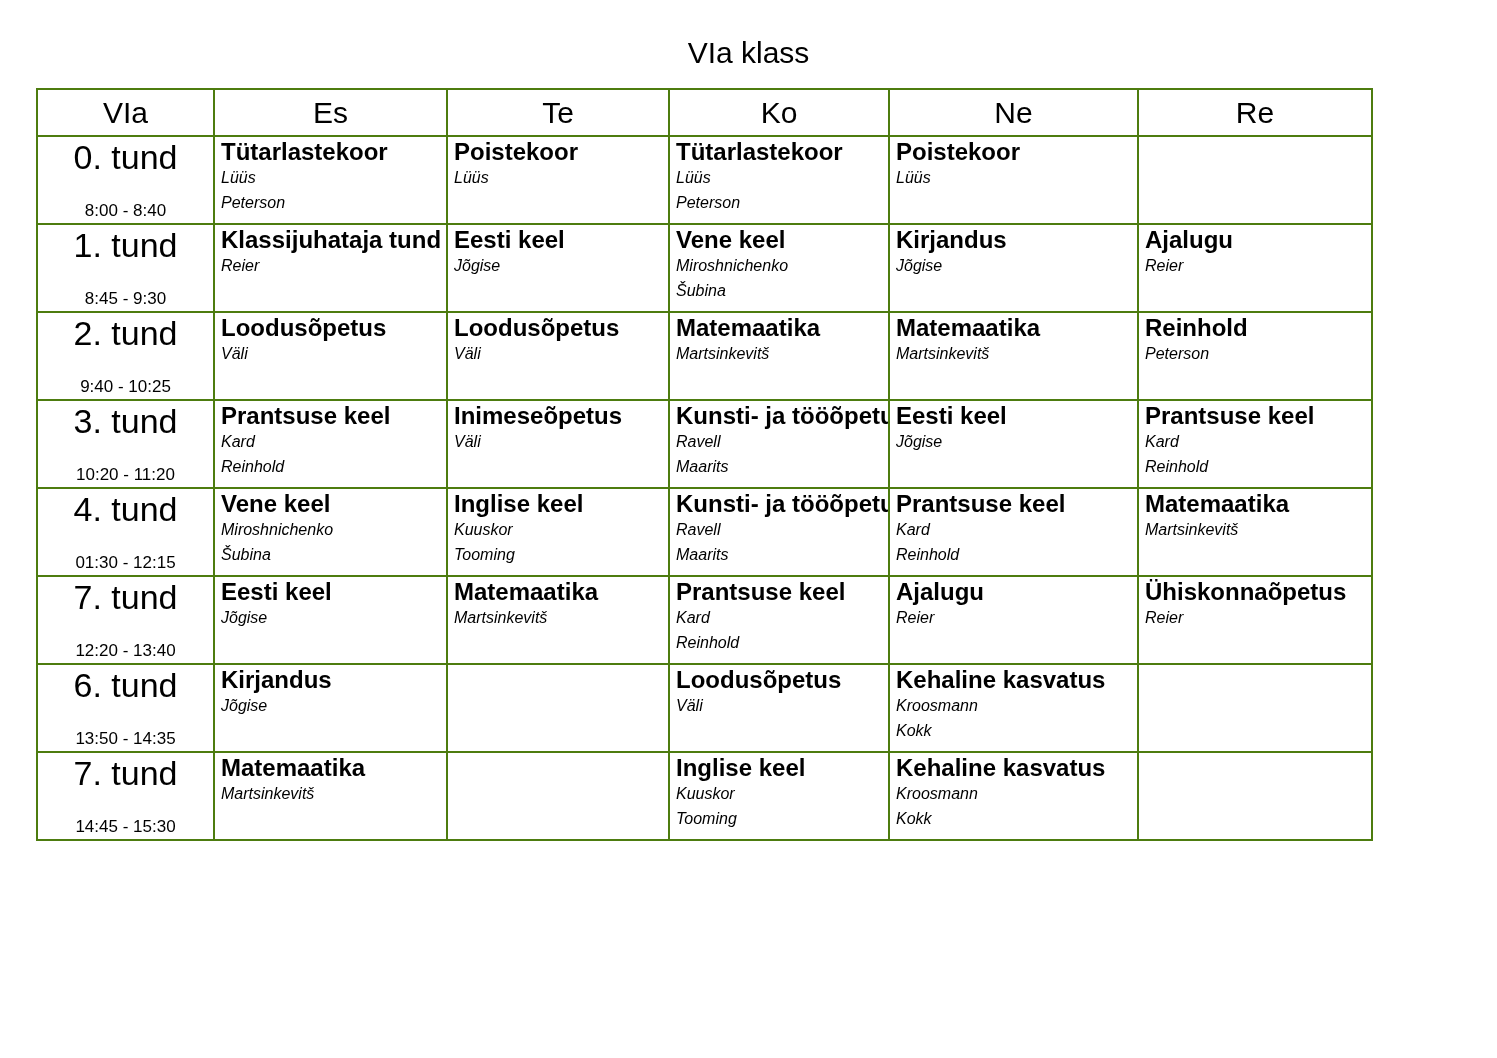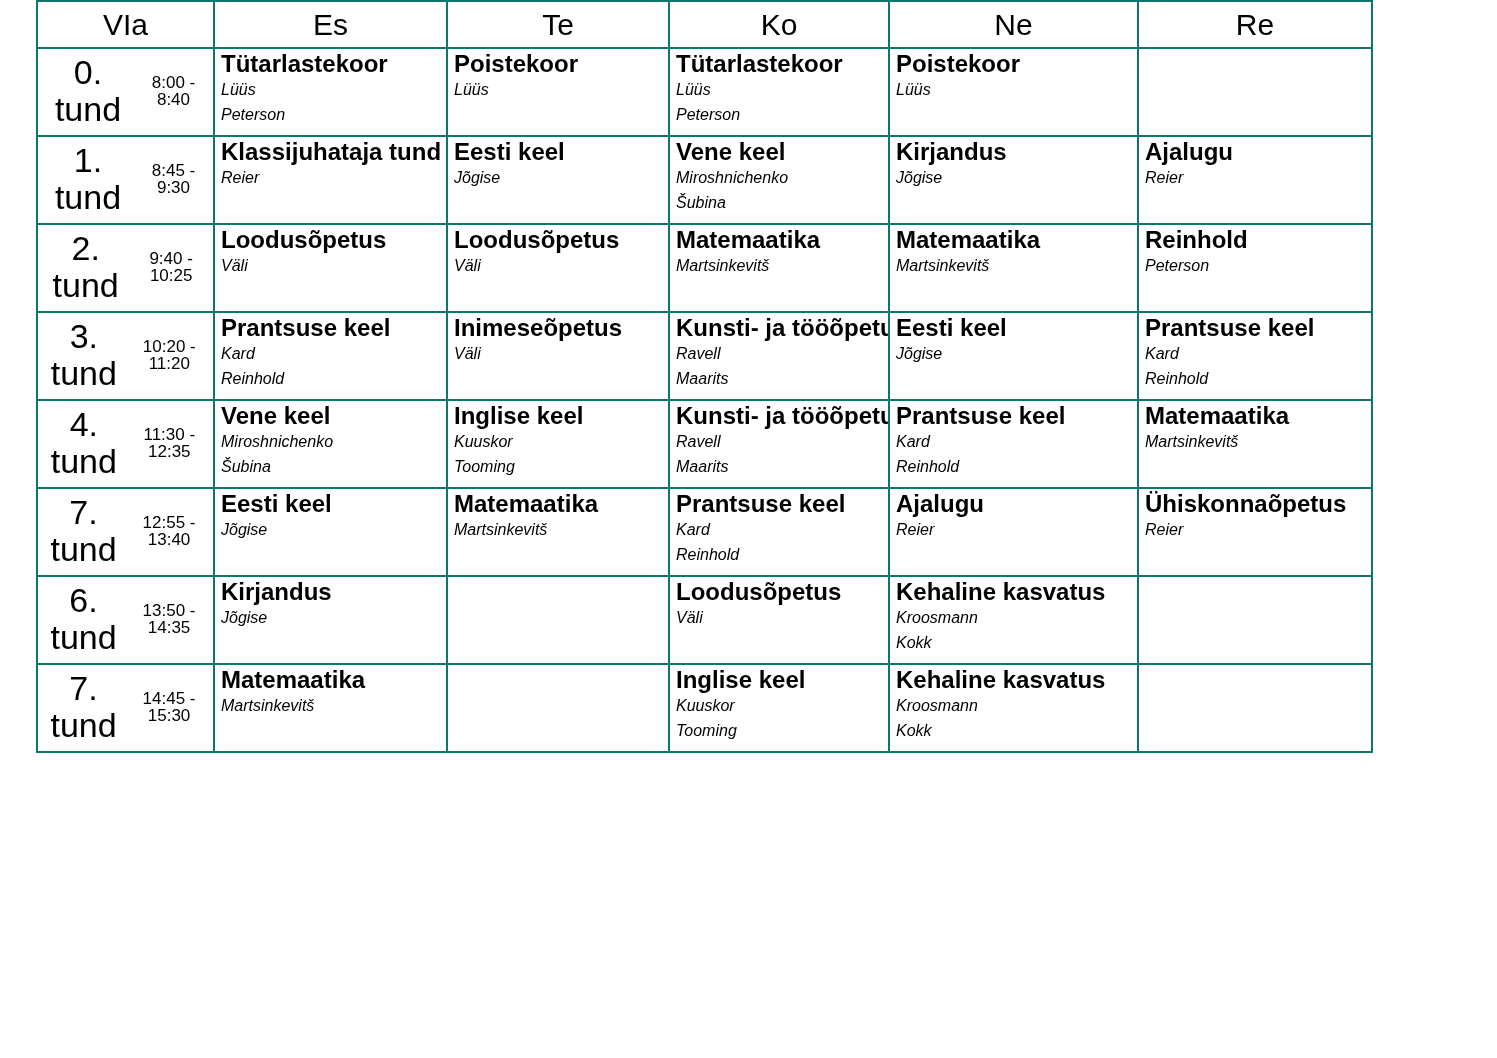--- a/index.html
+++ b/index.html
@@ -24,21 +24,21 @@
     line-height: 1;
   }
   table.timetable {
     border-collapse: collapse;
     table-layout: fixed;
     margin-left: 36px;
     width: 1335px;
   }
   table.timetable th,
   table.timetable td {
-    border: 2px solid #0f766e;
+    border: 2px solid #4d7c0f;
     background: #ffffff;
     overflow: hidden;
   }
   col.c0 { width: 177px; }
   col.c1 { width: 233px; }
   col.c2 { width: 222px; }
   col.c3 { width: 220px; }
   col.c4 { width: 249px; }
   col.c5 { width: 234px; }
   thead th.col-header {
@@ -53,21 +53,21 @@
     height: 84px;
   }
   th.period-cell {
     font-weight: normal;
     vertical-align: top;
     padding: 0;
   }
   .period-cell-inner {
     height: 80px;
     display: flex;
-    flex-direction: row;
+    flex-direction: column;
     justify-content: space-between;
     align-items: center;
     padding: 2px 2px 4px 2px;
   }
   .period {
     font-size: 34px;
     line-height: 1.1;
   }
   .time {
     font-size: 17px;
@@ -88,20 +88,21 @@
     font-size: 16px;
     line-height: 25px;
     white-space: nowrap;
     font-style: italic;
   }
 </style>
 </head>
 <body>
 
 <div class="page">
+  <h1 class="title">VIa klass</h1>
   <table class="timetable">
     <colgroup>
       <col class="c0">
         <col class="c1">
         <col class="c2">
         <col class="c3">
         <col class="c4">
         <col class="c5">
     </colgroup>
     <thead>
@@ -227,21 +228,21 @@
           <td class="lesson-cell">
             <div class="subject">Prantsuse keel</div>
             <div class="teacher">Kard</div>
             <div class="teacher">Reinhold</div>
           </td>
         </tr>
         <tr>
           <th class="period-cell">
             <div class="period-cell-inner">
               <div class="period">4. tund</div>
-              <div class="time">11:30 - 12:35</div>
+              <div class="time">01:30 - 12:15</div>
             </div>
           </th>
           <td class="lesson-cell">
             <div class="subject">Vene keel</div>
             <div class="teacher">Miroshnichenko</div>
             <div class="teacher">Šubina</div>
           </td>
           <td class="lesson-cell">
             <div class="subject">Inglise keel</div>
             <div class="teacher">Kuuskor</div>
@@ -259,21 +260,21 @@
           </td>
           <td class="lesson-cell">
             <div class="subject">Matemaatika</div>
             <div class="teacher">Martsinkevitš</div>
           </td>
         </tr>
         <tr>
           <th class="period-cell">
             <div class="period-cell-inner">
               <div class="period">7. tund</div>
-              <div class="time">12:55 - 13:40</div>
+              <div class="time">12:20 - 13:40</div>
             </div>
           </th>
           <td class="lesson-cell">
             <div class="subject">Eesti keel</div>
             <div class="teacher">Jõgise</div>
           </td>
           <td class="lesson-cell">
             <div class="subject">Matemaatika</div>
             <div class="teacher">Martsinkevitš</div>
           </td>

